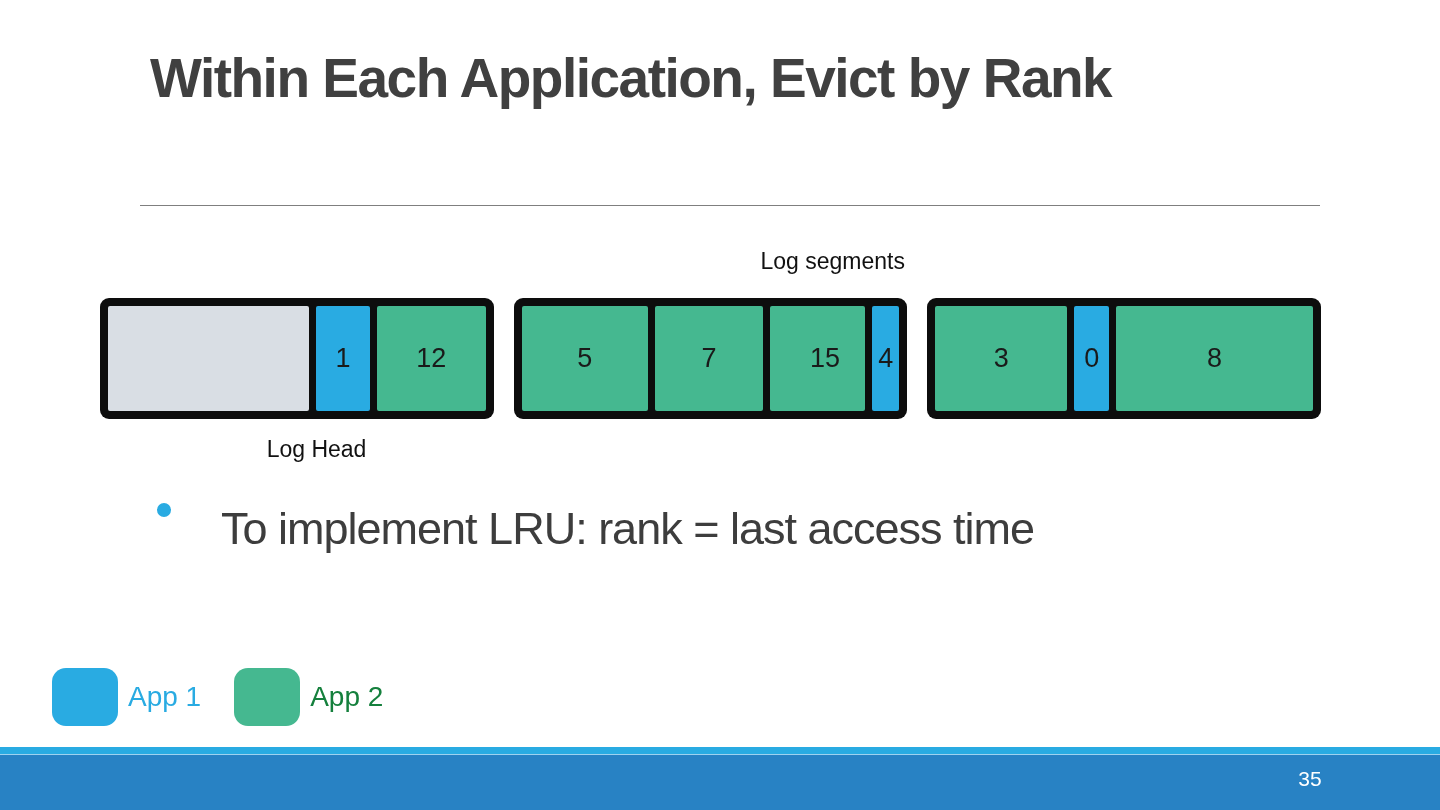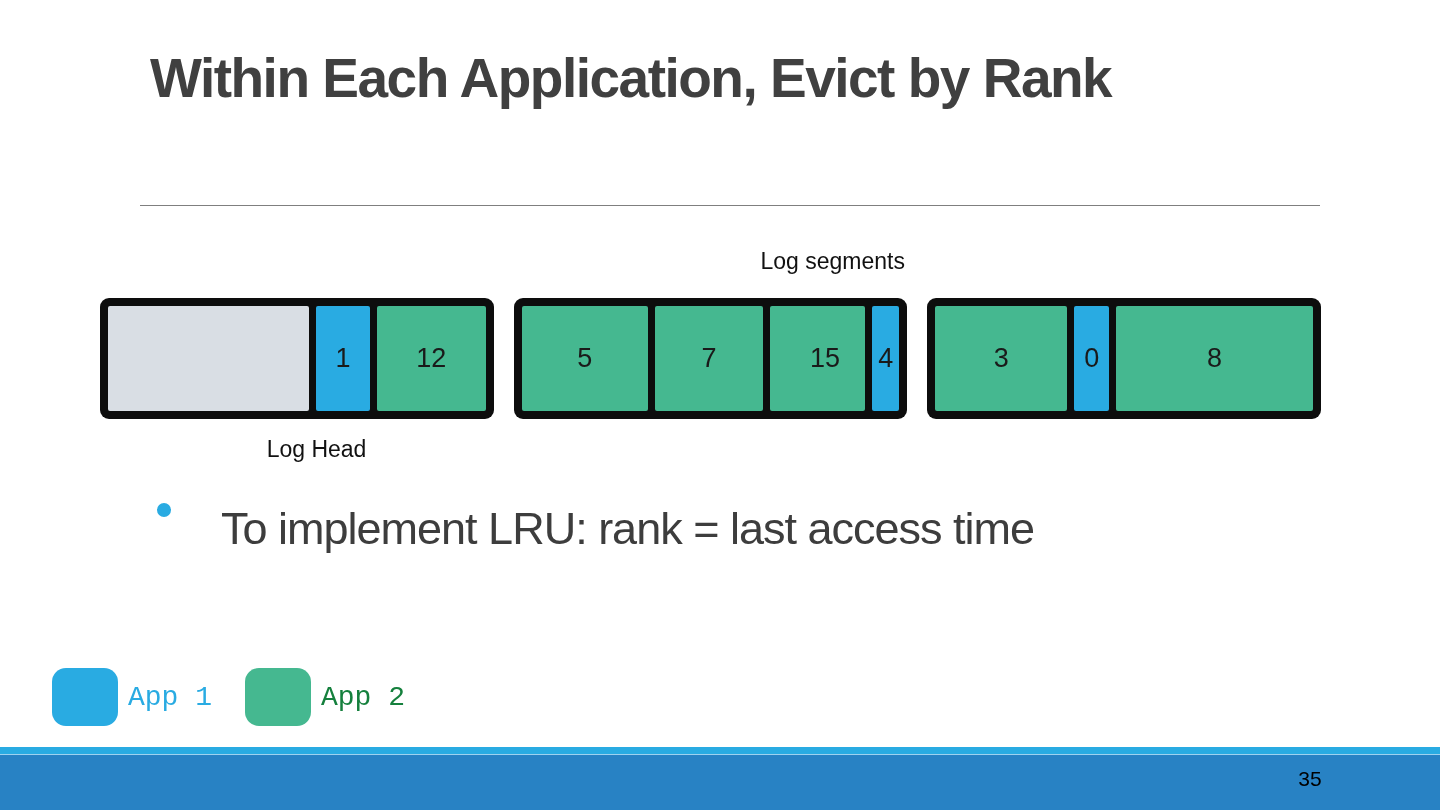--- a/index.html
+++ b/index.html
@@ -114,21 +114,20 @@
   }
 
   
   .legend {
     position: absolute;
     left: 52px;
     top: 668px;
     display: flex;
     align-items: center;
     gap: 33px;
-    font-family: Liberation Mono, monospace;
   }
   .legend-item {
     display: flex;
     align-items: center;
   }
   .legend-swatch {
     width: 66px;
     height: 58px;
     border-radius: 14px;
     margin-right: 10px;
@@ -157,21 +156,21 @@
     background: var(--footer-bar, #2882c4);
     border-top: 1px solid #9fd2ef;
   }
   .page-number {
     position: absolute;
     right: 100px;
     top: 12px;
     width: 60px;
     text-align: center;
     font-size: 21px;
-    color: #000000;
+    color: #ffffff;
   }
 </style>
 </head>
 <body>
 
 <div class="slide">
 
   <h1 class="title">Within Each Application, Evict by Rank</h1>
   <div class="title-rule"></div>
 

